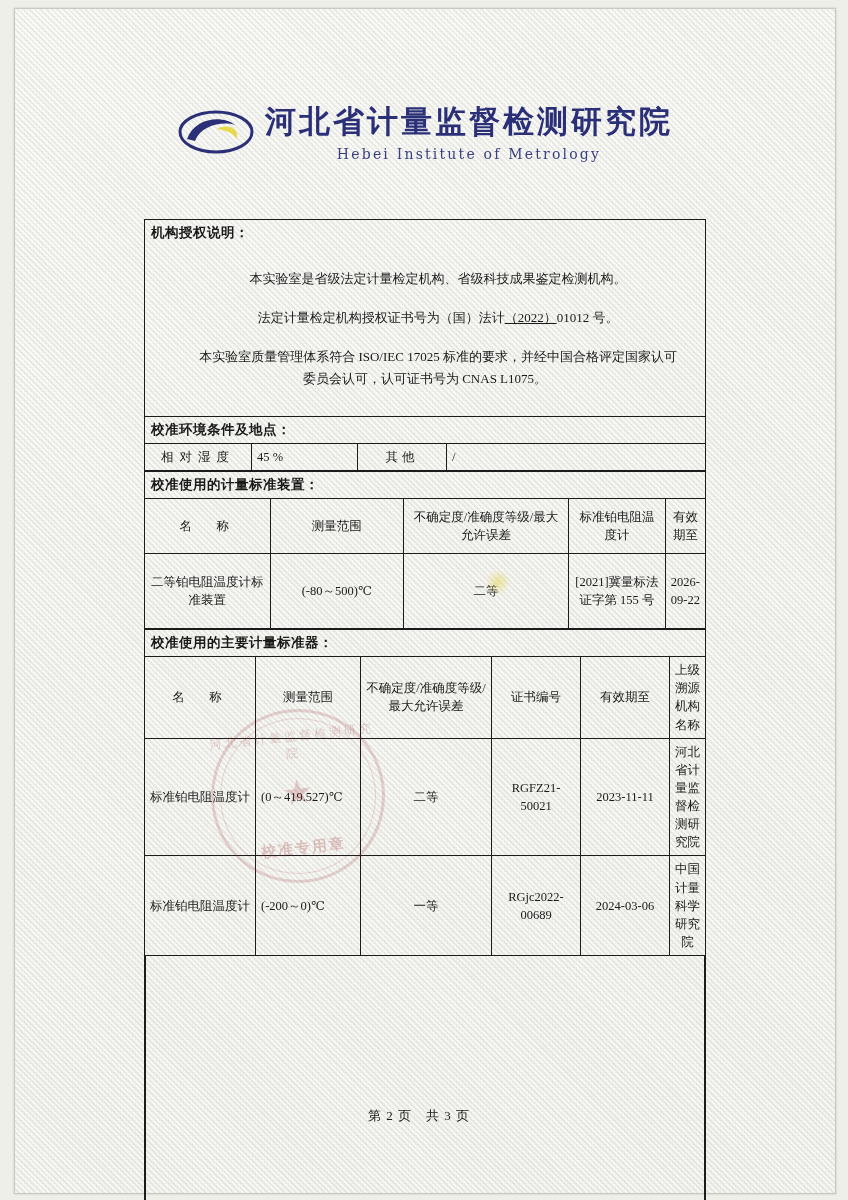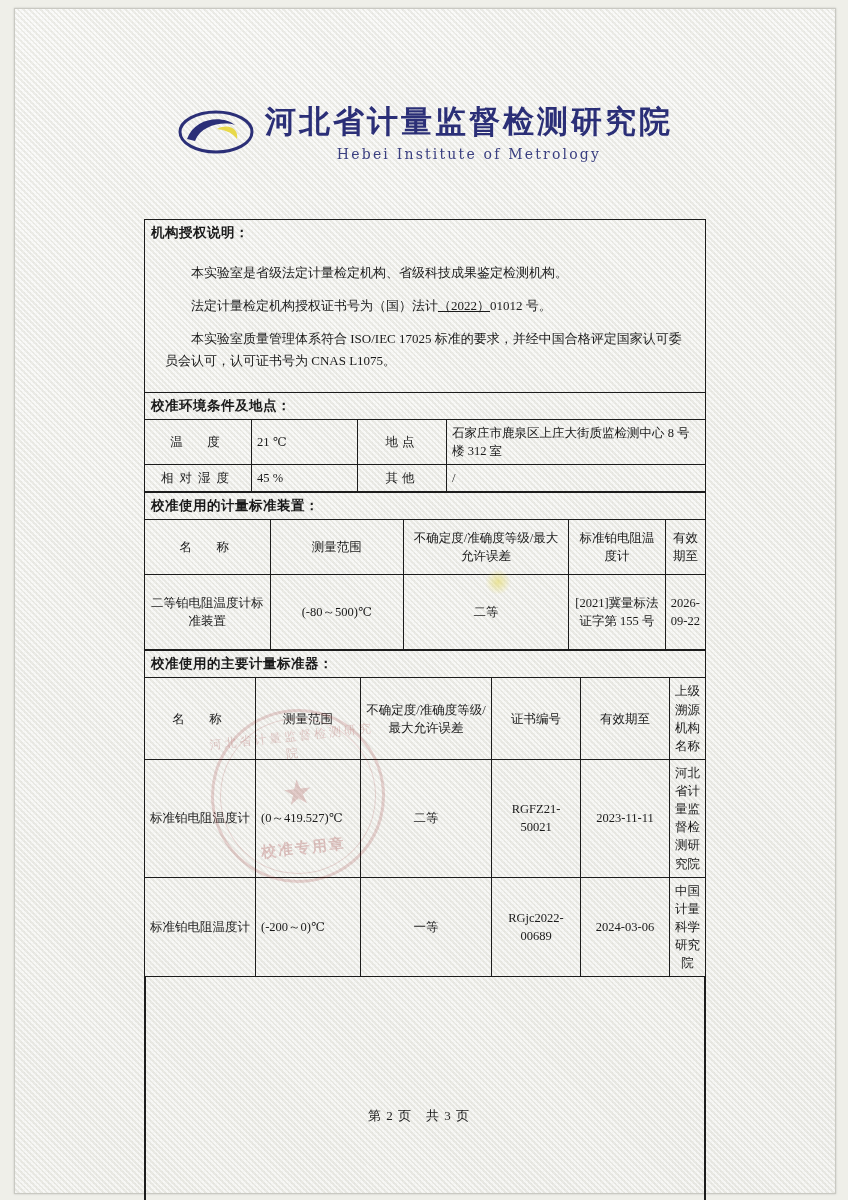--- a/index.html
+++ b/index.html
@@ -99,21 +99,21 @@
     border-bottom: 1px solid #1c1c1c;
     letter-spacing: 0.5px;
   }
   .sec-head.noborder { border-bottom: none; }
 
   .auth-body {
     padding: 6px 10px 9px 10px;
     font-size: 13px;
     line-height: 1.75;
   }
-  .auth-body p { margin: 10px; text-indent: 2em; }
+  .auth-body p { margin: 16px; text-indent: 2em; text-align: center; }
   .underline { text-decoration: underline; }
 
   table.grid {
     width: 100%;
     border-collapse: collapse;
     font-size: 12.5px;
   }
   table.grid td, table.grid th {
     border: 1px solid #1c1c1c;
     padding: 4px 5px;
@@ -237,26 +237,20 @@
         <p>本实验室是省级法定计量检定机构、省级科技成果鉴定检测机构。</p>
         <p>法定计量检定机构授权证书号为（国）法计<span class="underline">（2022）</span>01012 号。</p>
         <p>本实验室质量管理体系符合 ISO/IEC 17025 标准的要求，并经中国合格评定国家认可委员会认可，认可证书号为 CNAS L1075。</p>
       </div>
     </div>
 
     <div class="sec">
       <div class="sec-head noborder">校准环境条件及地点：</div>
       <table class="grid outer-no-side">
         <tbody>
-            <tr>
-          <td class="env-label">温　度</td>
-          <td class="env-val l">21 ℃</td>
-          <td class="env-label2">地点</td>
-          <td class="l">石家庄市鹿泉区上庄大街质监检测中心 8 号楼 312 室</td>
-        </tr>
         <tr>
           <td class="env-label">相对湿度</td>
           <td class="env-val l">45 %</td>
           <td class="env-label2">其他</td>
           <td class="l">/</td>
         </tr>
       </tbody>
         </table>
     </div>
 

